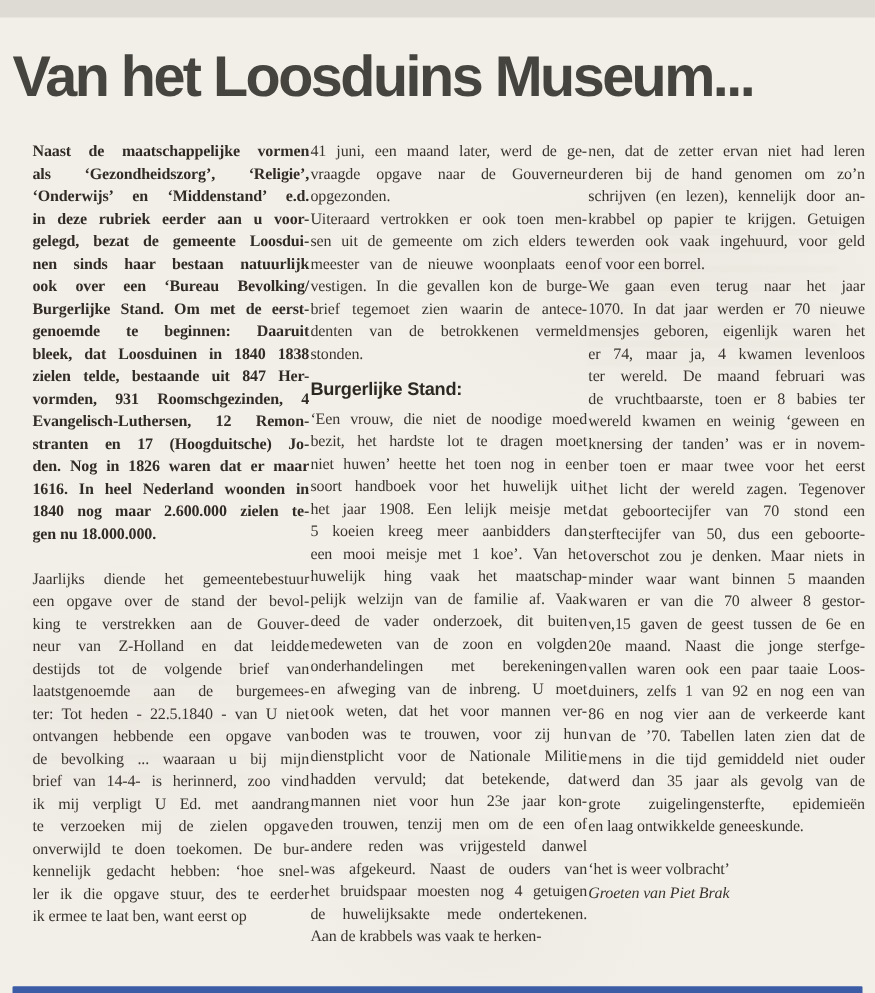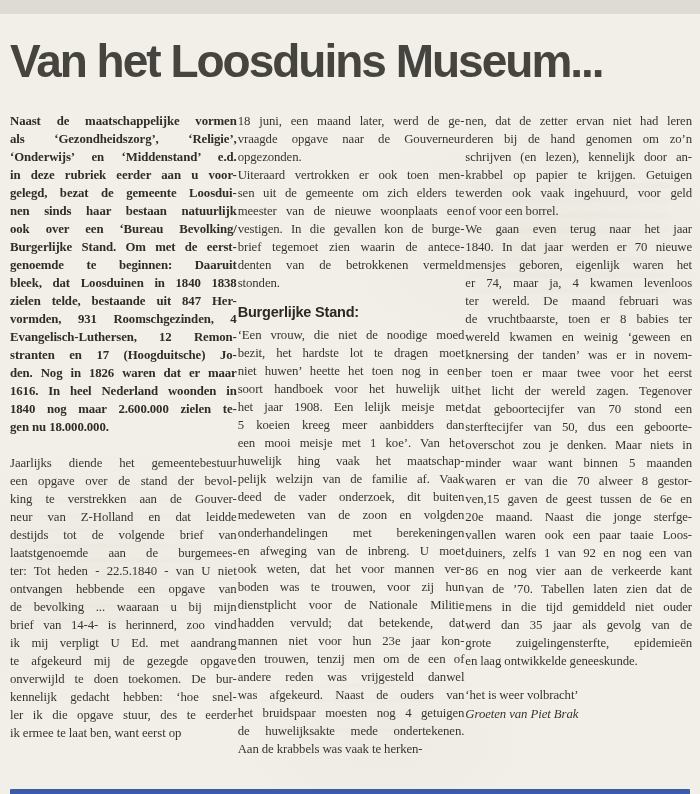--- a/index.html
+++ b/index.html
@@ -14,21 +14,21 @@
     color:#3a342e;
     overflow:hidden;
   }
   .masthead-title {
     position:absolute; top:22px; left:10px; right:8px;
     font-family:"Liberation Sans", sans-serif; font-weight:bold;
     font-size:46px; line-height:1.1; letter-spacing:-2px; color:#45443e;
     white-space:nowrap;
   }
   .columns {
-    position:absolute; top:98px; left:10px; right:8px;
+    position:absolute; top:98px; left:26px; right:8px;
     display:flex; gap:1px;
   }
   .col { flex:1 1 0; min-width:0; font-size:12.8px; line-height:18px; letter-spacing:-0.1px; }
   .para { margin:0; }
   .para.gap-above { margin-top:18px; }
   .lead { font-weight:bold; color:#322c26; }
   .section-heading {
     font-family:"Liberation Sans", sans-serif; font-weight:bold;
     font-size:14.5px; line-height:18px; letter-spacing:-0.2px; color:#2c2822;
     margin:11px 0 5px 0;
@@ -86,31 +86,31 @@
           <div class="ln">een opgave over de stand der bevol-</div>
           <div class="ln">king te verstrekken aan de Gouver-</div>
           <div class="ln">neur van Z-Holland en dat leidde</div>
           <div class="ln">destijds tot de volgende brief van</div>
           <div class="ln">laatstgenoemde aan de burgemees-</div>
           <div class="ln">ter: Tot heden - 22.5.1840 - van U niet</div>
           <div class="ln">ontvangen hebbende een opgave van</div>
           <div class="ln">de bevolking ... waaraan u bij mijn</div>
           <div class="ln">brief van 14-4- is herinnerd, zoo vind</div>
           <div class="ln">ik mij verpligt U Ed. met aandrang</div>
-          <div class="ln">te afgekeurd mij de gezegde opgave</div>
+          <div class="ln">te verzoeken mij de zielen opgave</div>
           <div class="ln">onverwijld te doen toekomen. De bur-</div>
           <div class="ln">kennelijk gedacht hebben: ‘hoe snel-</div>
           <div class="ln">ler ik die opgave stuur, des te eerder</div>
           <div class="ln">ik ermee te laat ben, want eerst op</div>
         </div>
     </div>
 
     <div class="col">
       <div class="para">
-          <div class="ln">18 juni, een maand later, werd de ge-</div>
+          <div class="ln">41 juni, een maand later, werd de ge-</div>
           <div class="ln">vraagde opgave naar de Gouverneur</div>
           <div class="ln">opgezonden.</div>
         </div>
       <div class="para">
           <div class="ln">Uiteraard vertrokken er ook toen men-</div>
           <div class="ln">sen uit de gemeente om zich elders te</div>
           <div class="ln">meester van de nieuwe woonplaats een</div>
           <div class="ln">vestigen. In die gevallen kon de burge-</div>
           <div class="ln">brief tegemoet zien waarin de antece-</div>
           <div class="ln">denten van de betrokkenen vermeld</div>
@@ -149,21 +149,21 @@
       <div class="para">
           <div class="ln">nen, dat de zetter ervan niet had leren</div>
           <div class="ln">deren bij de hand genomen om zo’n</div>
           <div class="ln">schrijven (en lezen), kennelijk door an-</div>
           <div class="ln">krabbel op papier te krijgen. Getuigen</div>
           <div class="ln">werden ook vaak ingehuurd, voor geld</div>
           <div class="ln">of voor een borrel.</div>
         </div>
       <div class="para">
           <div class="ln">We gaan even terug naar het jaar</div>
-          <div class="ln">1840. In dat jaar werden er 70 nieuwe</div>
+          <div class="ln">1070. In dat jaar werden er 70 nieuwe</div>
           <div class="ln">mensjes geboren, eigenlijk waren het</div>
           <div class="ln">er 74, maar ja, 4 kwamen levenloos</div>
           <div class="ln">ter wereld. De maand februari was</div>
           <div class="ln">de vruchtbaarste, toen er 8 babies ter</div>
           <div class="ln">wereld kwamen en weinig ‘geween en</div>
           <div class="ln">knersing der tanden’ was er in novem-</div>
           <div class="ln">ber toen er maar twee voor het eerst</div>
           <div class="ln">het licht der wereld zagen. Tegenover</div>
           <div class="ln">dat geboortecijfer van 70 stond een</div>
           <div class="ln">sterftecijfer van 50, dus een geboorte-</div>

